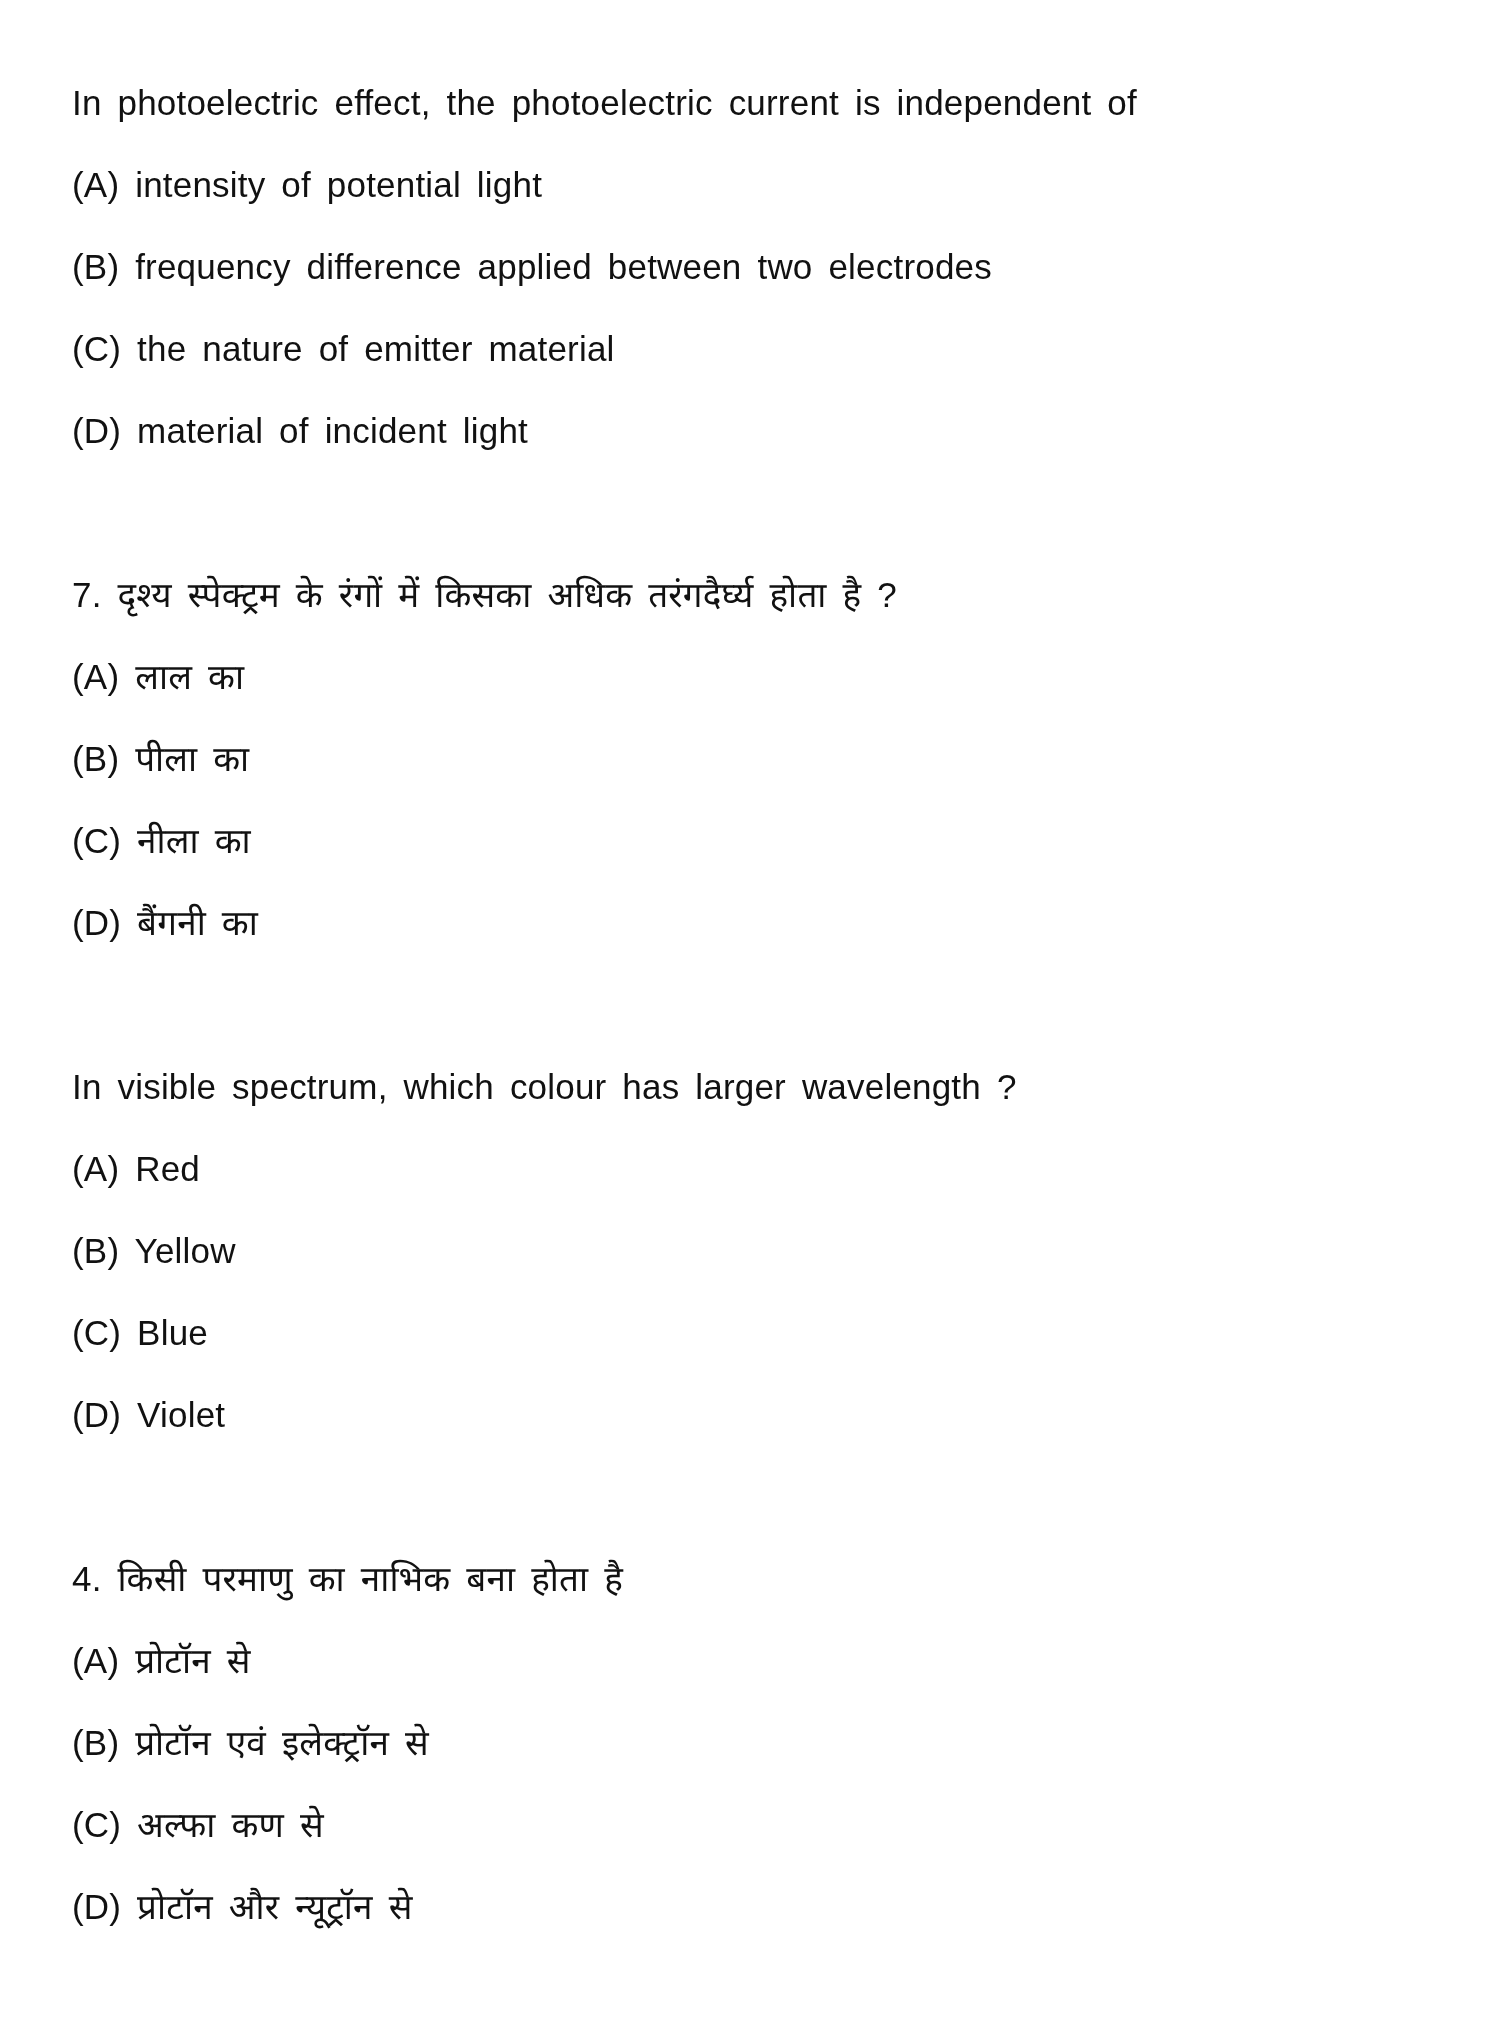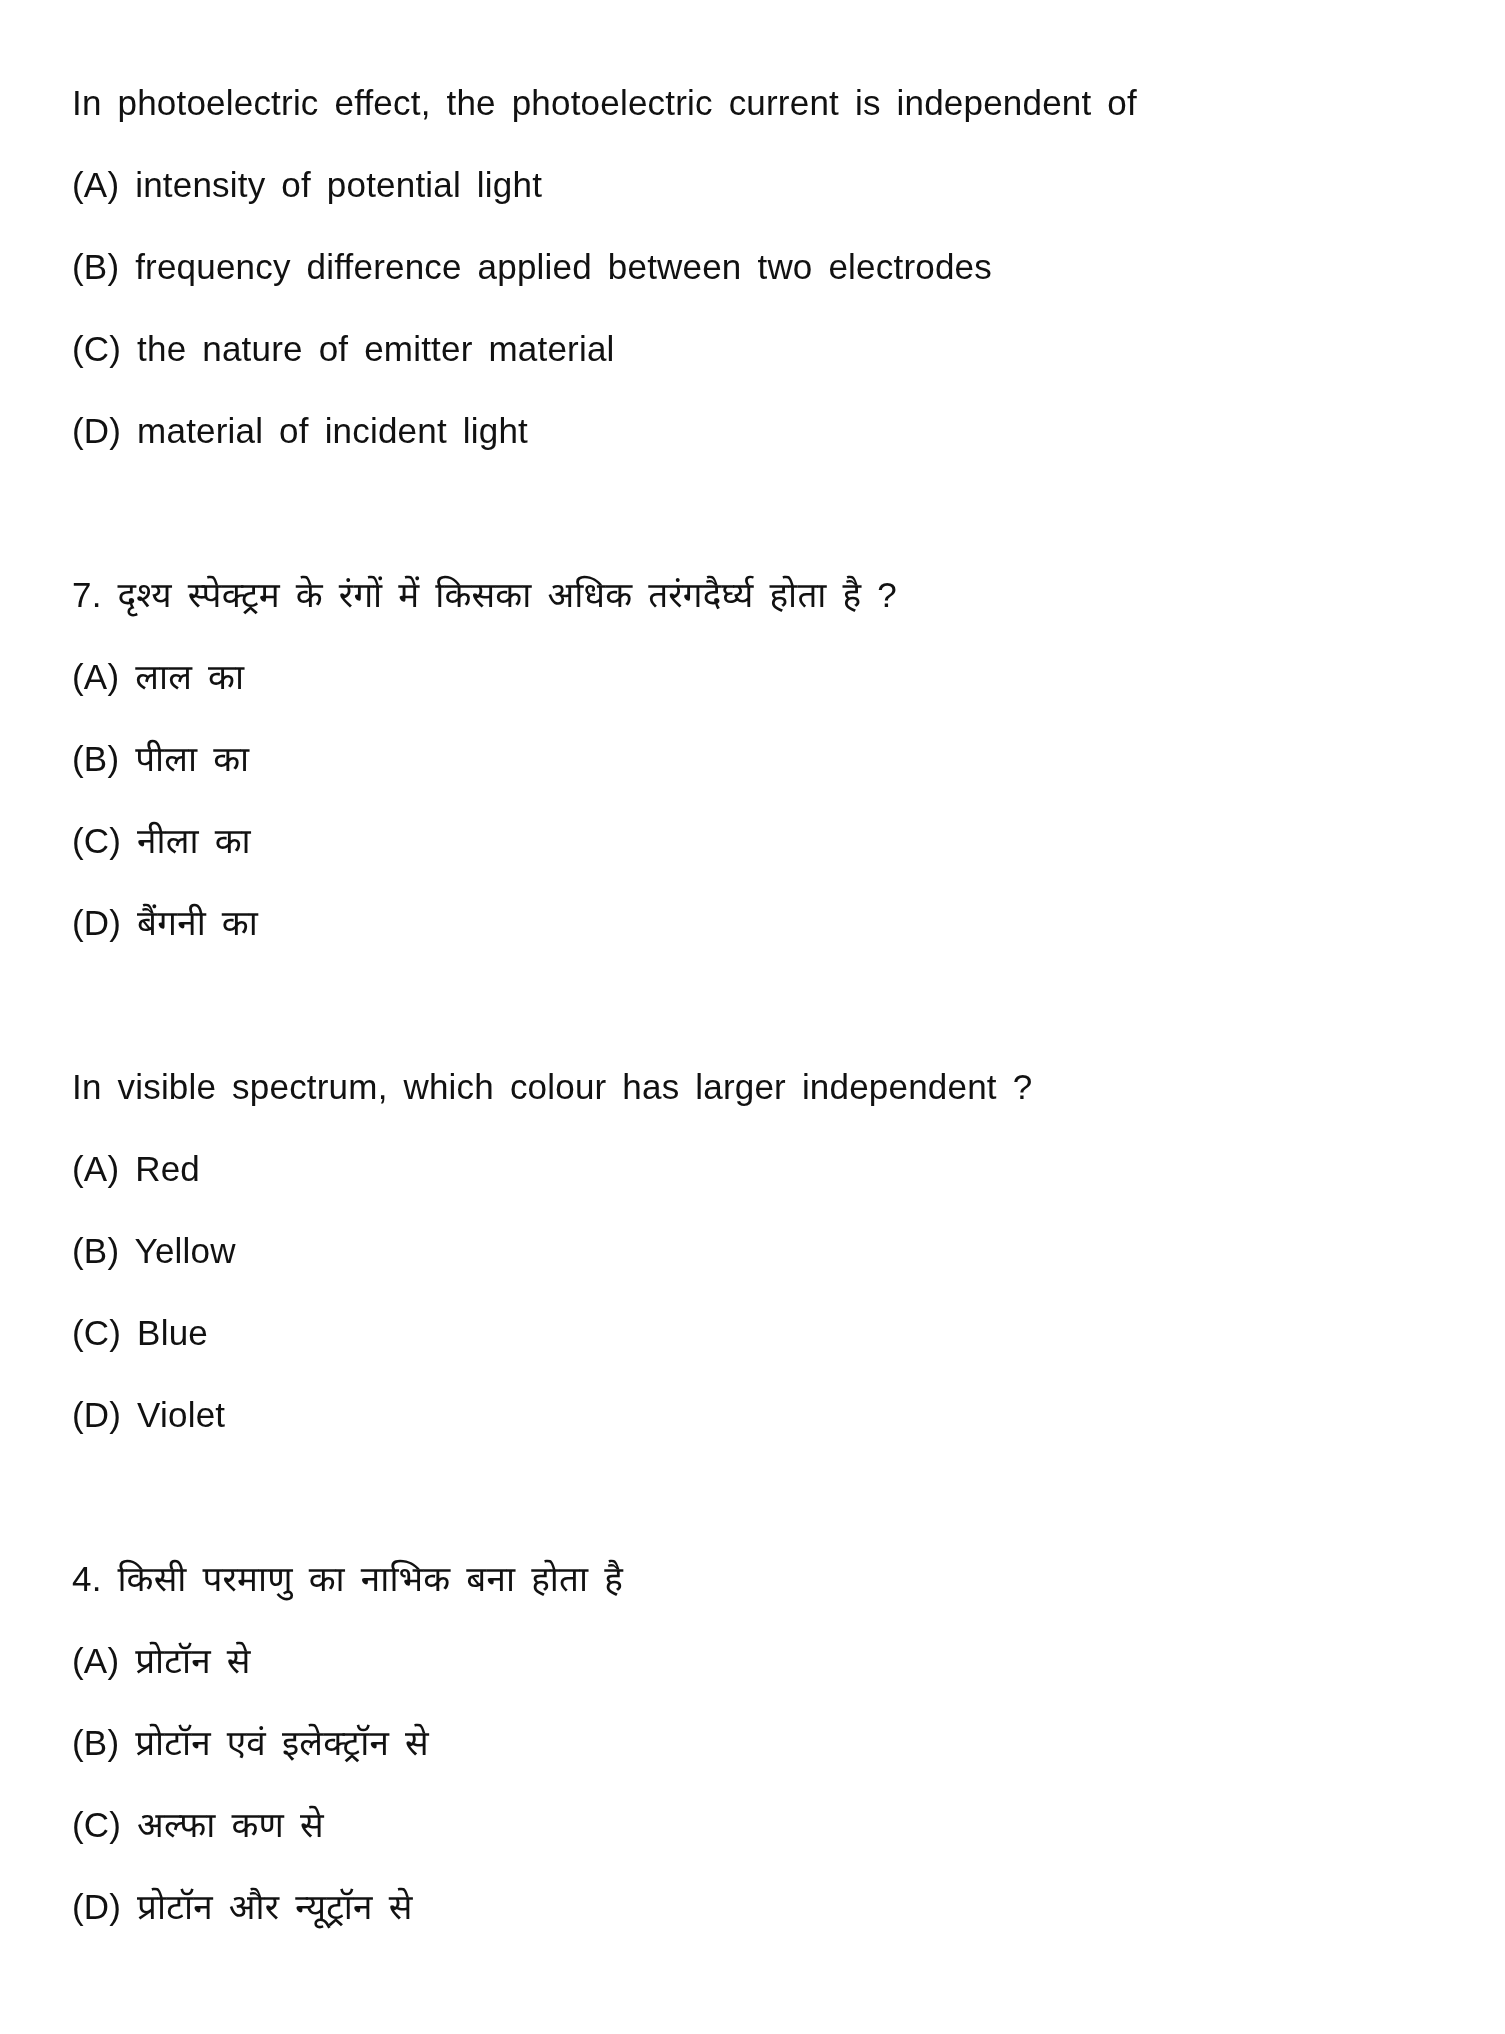--- a/index.html
+++ b/index.html
@@ -24,21 +24,21 @@
   <div class="line" style="top:244px">(B)  frequency difference applied between two electrodes</div>
   <div class="line" style="top:326px">(C)  the nature of emitter material</div>
   <div class="line" style="top:408px">(D)  material of incident light</div>
 
   <div class="line" style="top:572px">7. दृश्य स्पेक्ट्रम के रंगों में किसका अधिक तरंगदैर्घ्य होता है  ?</div>
   <div class="line" style="top:654px">(A)  लाल का</div>
   <div class="line" style="top:736px">(B)  पीला का</div>
   <div class="line" style="top:818px">(C)  नीला का</div>
   <div class="line" style="top:900px">(D)  बैंगनी का</div>
 
-  <div class="line" style="top:1064px">In visible spectrum, which colour has larger independent ?</div>
+  <div class="line" style="top:1064px">In visible spectrum, which colour has larger wavelength ?</div>
   <div class="line" style="top:1146px">(A)  Red</div>
   <div class="line" style="top:1228px">(B)  Yellow</div>
   <div class="line" style="top:1310px">(C)  Blue</div>
   <div class="line" style="top:1392px">(D)  Violet</div>
 
   <div class="line" style="top:1556px">4. किसी परमाणु का नाभिक बना होता है</div>
   <div class="line" style="top:1638px">(A)  प्रोटॉन से</div>
   <div class="line" style="top:1720px">(B)  प्रोटॉन एवं इलेक्ट्रॉन से</div>
   <div class="line" style="top:1802px">(C)  अल्फा कण से</div>
   <div class="line" style="top:1884px">(D)  प्रोटॉन और न्यूट्रॉन से</div>

